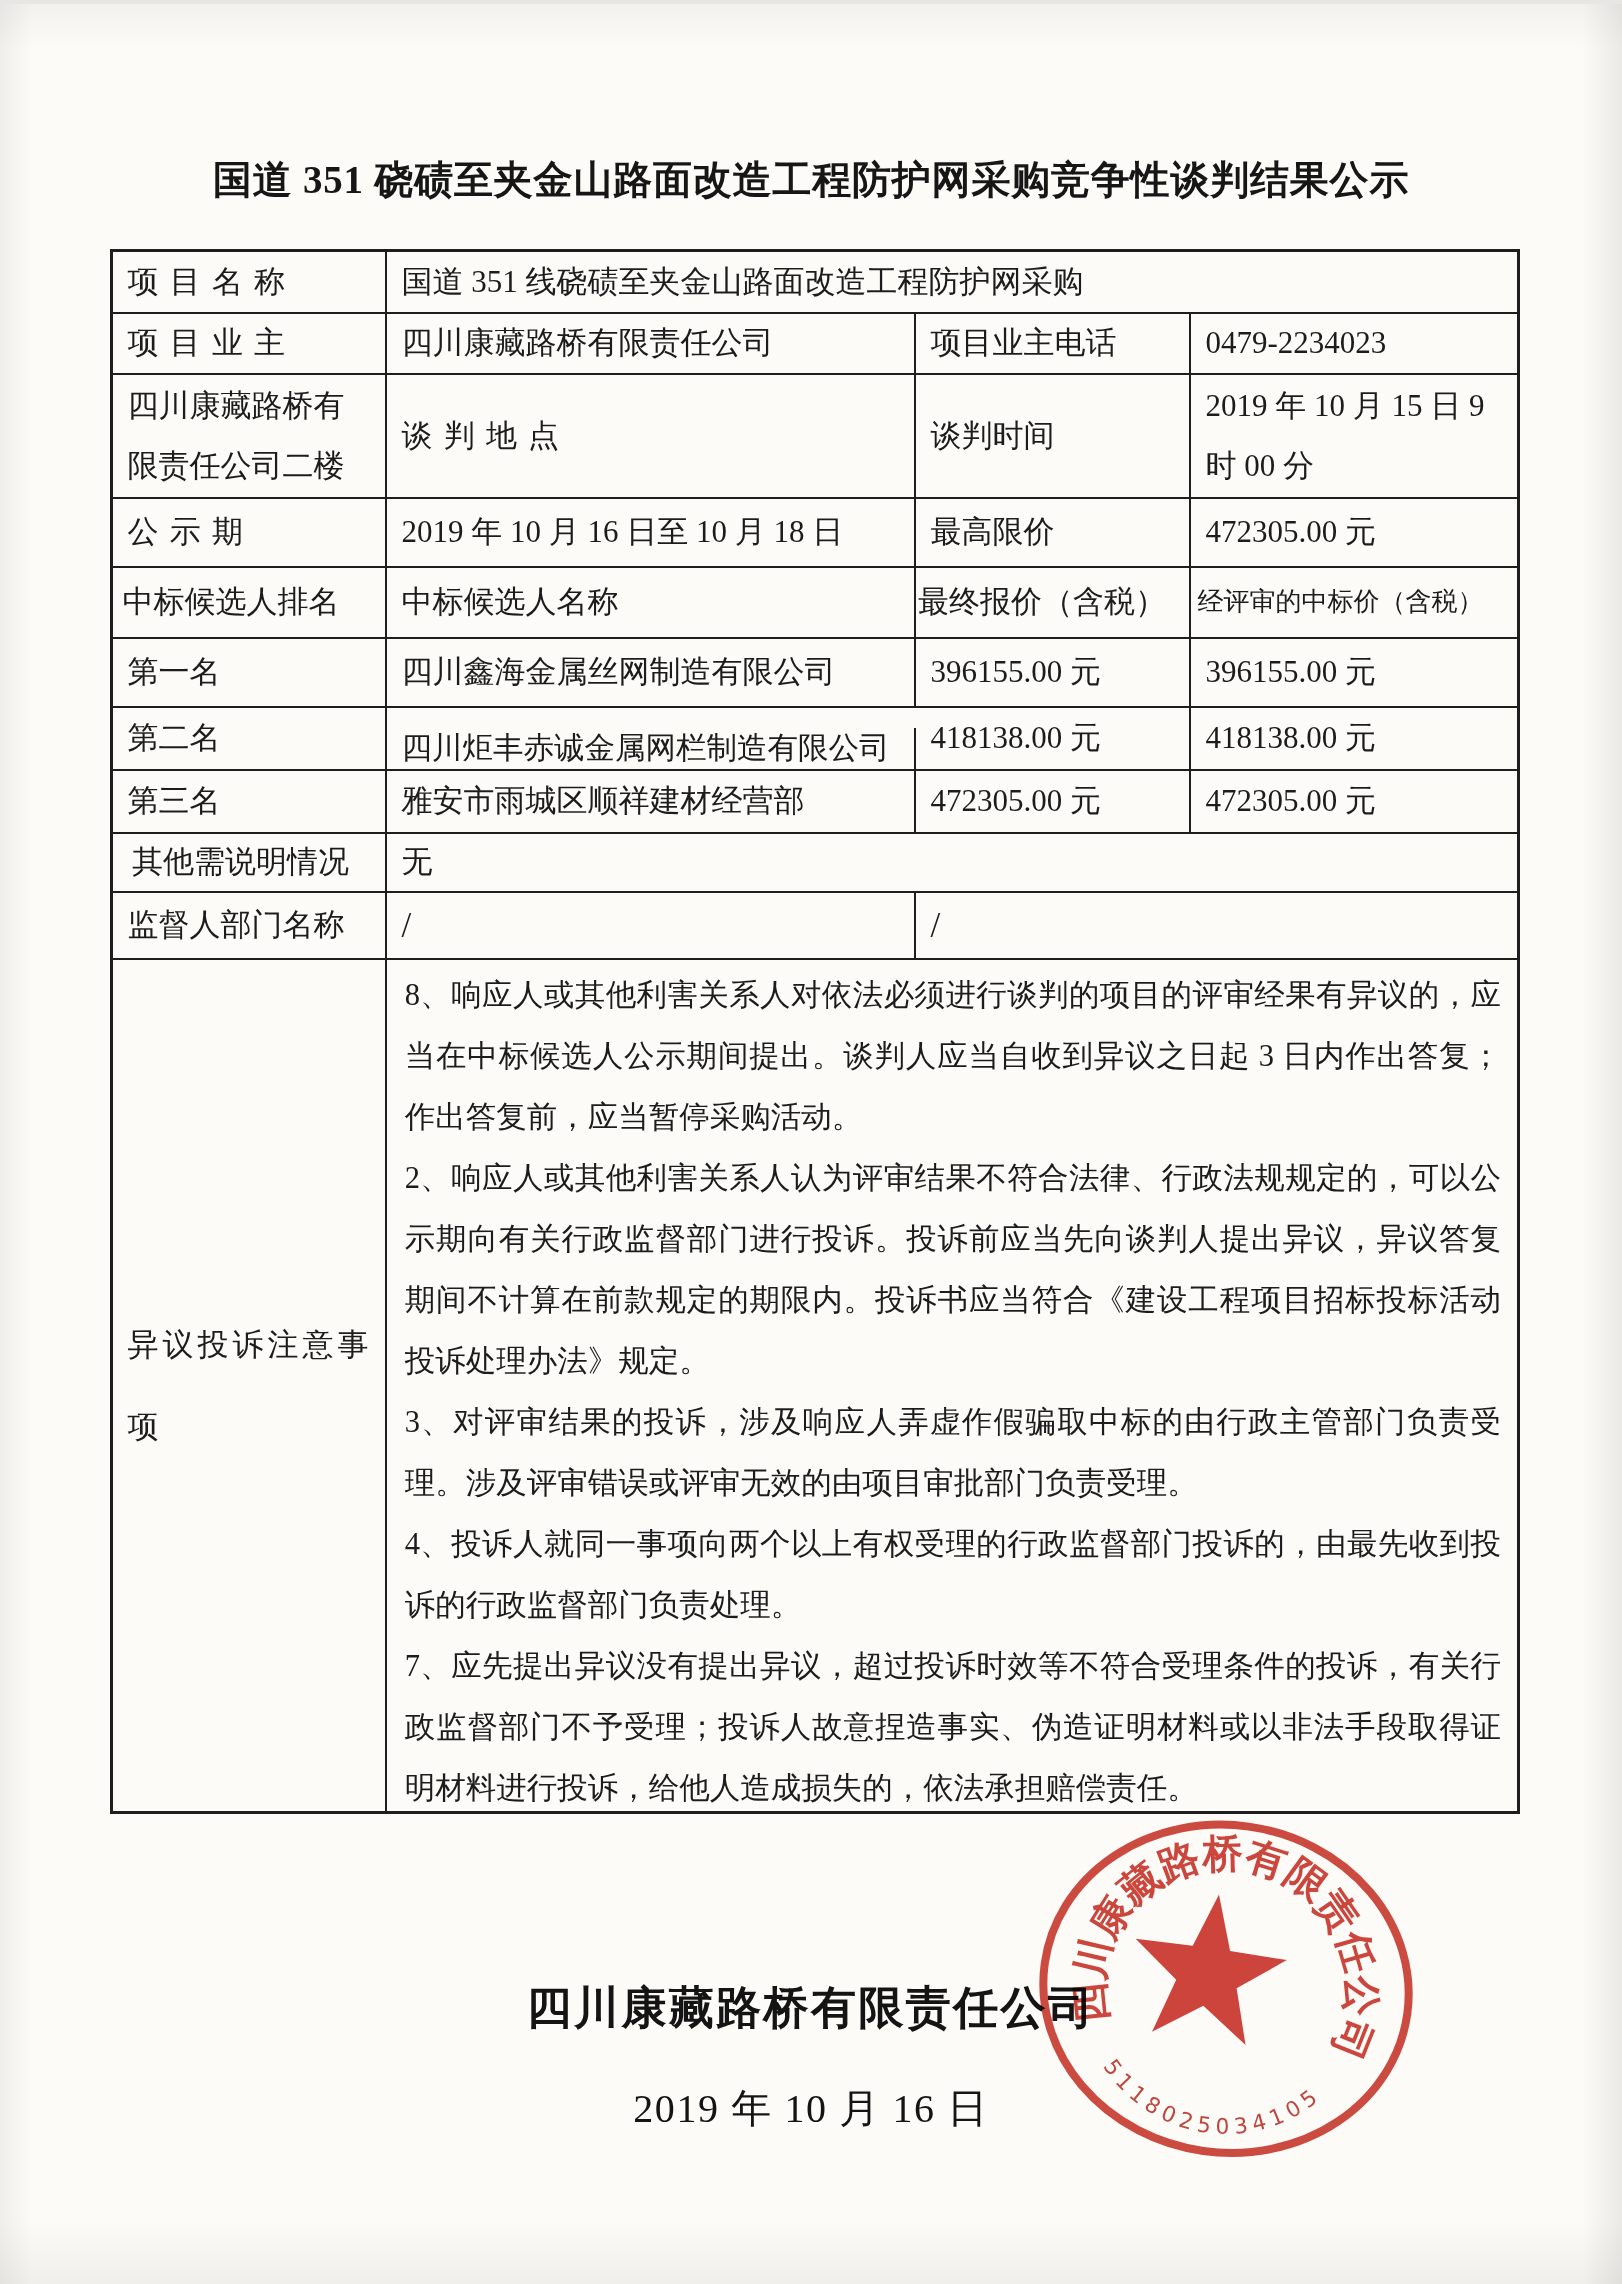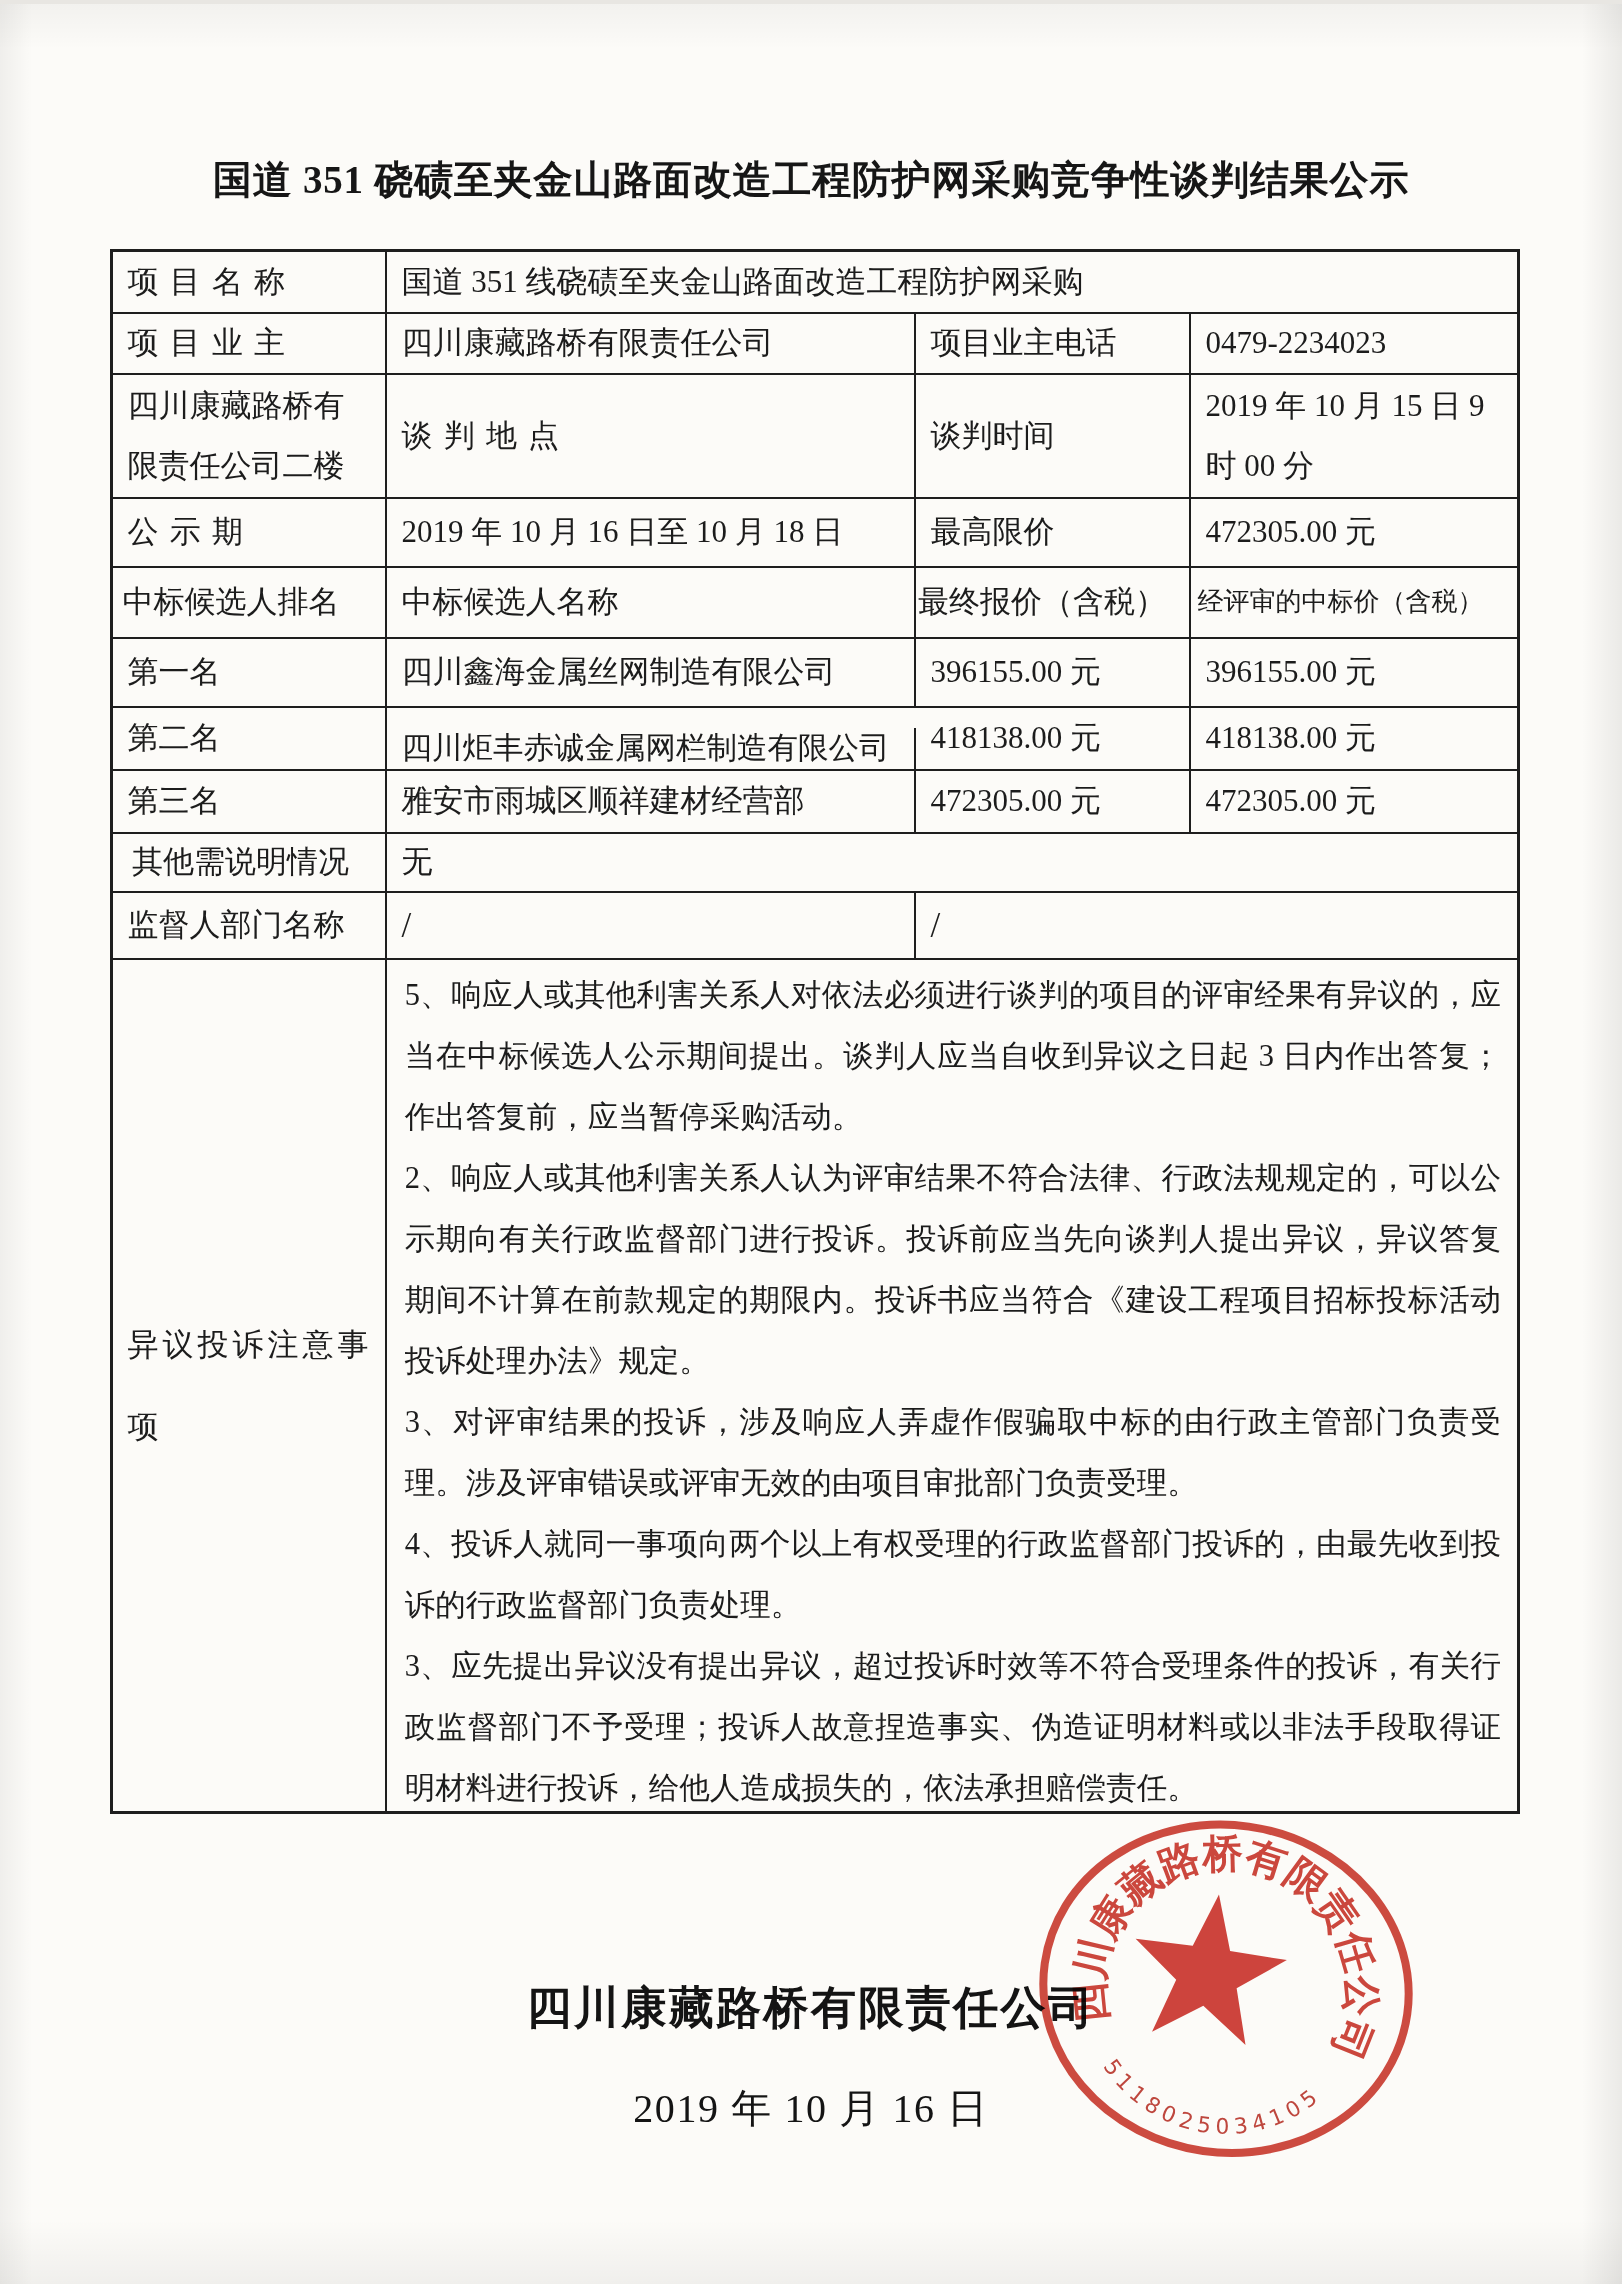--- a/index.html
+++ b/index.html
@@ -116,25 +116,25 @@
 
     <div class="cell" style="padding-left:19px;">其他需说明情况</div>
     <div class="cell span3 last-col">无</div>
 
     <div class="cell">监督人部门名称</div>
     <div class="cell" style="font-size:35px;">/</div>
     <div class="cell span2 last-col" style="font-size:35px;">/</div>
 
     <div class="cell notice-label">异议投诉注意事项</div>
     <div class="cell span3 notice-cell">
-      <p>5、响应人或其他利害关系人对依法必须进行谈判的项目的评审经果有异议的，应当在中标候选人公示期间提出。谈判人应当自收到异议之日起 3 日内作出答复；作出答复前，应当暂停采购活动。</p>
+      <p>8、响应人或其他利害关系人对依法必须进行谈判的项目的评审经果有异议的，应当在中标候选人公示期间提出。谈判人应当自收到异议之日起 3 日内作出答复；作出答复前，应当暂停采购活动。</p>
       <p>2、响应人或其他利害关系人认为评审结果不符合法律、行政法规规定的，可以公示期向有关行政监督部门进行投诉。投诉前应当先向谈判人提出异议，异议答复期间不计算在前款规定的期限内。投诉书应当符合《建设工程项目招标投标活动投诉处理办法》规定。</p>
       <p>3、对评审结果的投诉，涉及响应人弄虚作假骗取中标的由行政主管部门负责受理。涉及评审错误或评审无效的由项目审批部门负责受理。</p>
       <p>4、投诉人就同一事项向两个以上有权受理的行政监督部门投诉的，由最先收到投诉的行政监督部门负责处理。</p>
-      <p>3、应先提出异议没有提出异议，超过投诉时效等不符合受理条件的投诉，有关行政监督部门不予受理；投诉人故意捏造事实、伪造证明材料或以非法手段取得证明材料进行投诉，给他人造成损失的，依法承担赔偿责任。</p>
+      <p>7、应先提出异议没有提出异议，超过投诉时效等不符合受理条件的投诉，有关行政监督部门不予受理；投诉人故意捏造事实、伪造证明材料或以非法手段取得证明材料进行投诉，给他人造成损失的，依法承担赔偿责任。</p>
     </div>
 
   </div>
 
   <div class="footer-company">四川康藏路桥有限责任公司</div>
   <div class="footer-date">2019 年 10 月 16 日</div>
 
   <svg class="seal" viewBox="0 0 488 446">
     <g transform="rotate(8 244 214)">
       <ellipse cx="244" cy="214" rx="228" ry="204" fill="none" stroke="#c5281c" stroke-width="10" stroke-opacity="0.9"></ellipse>

